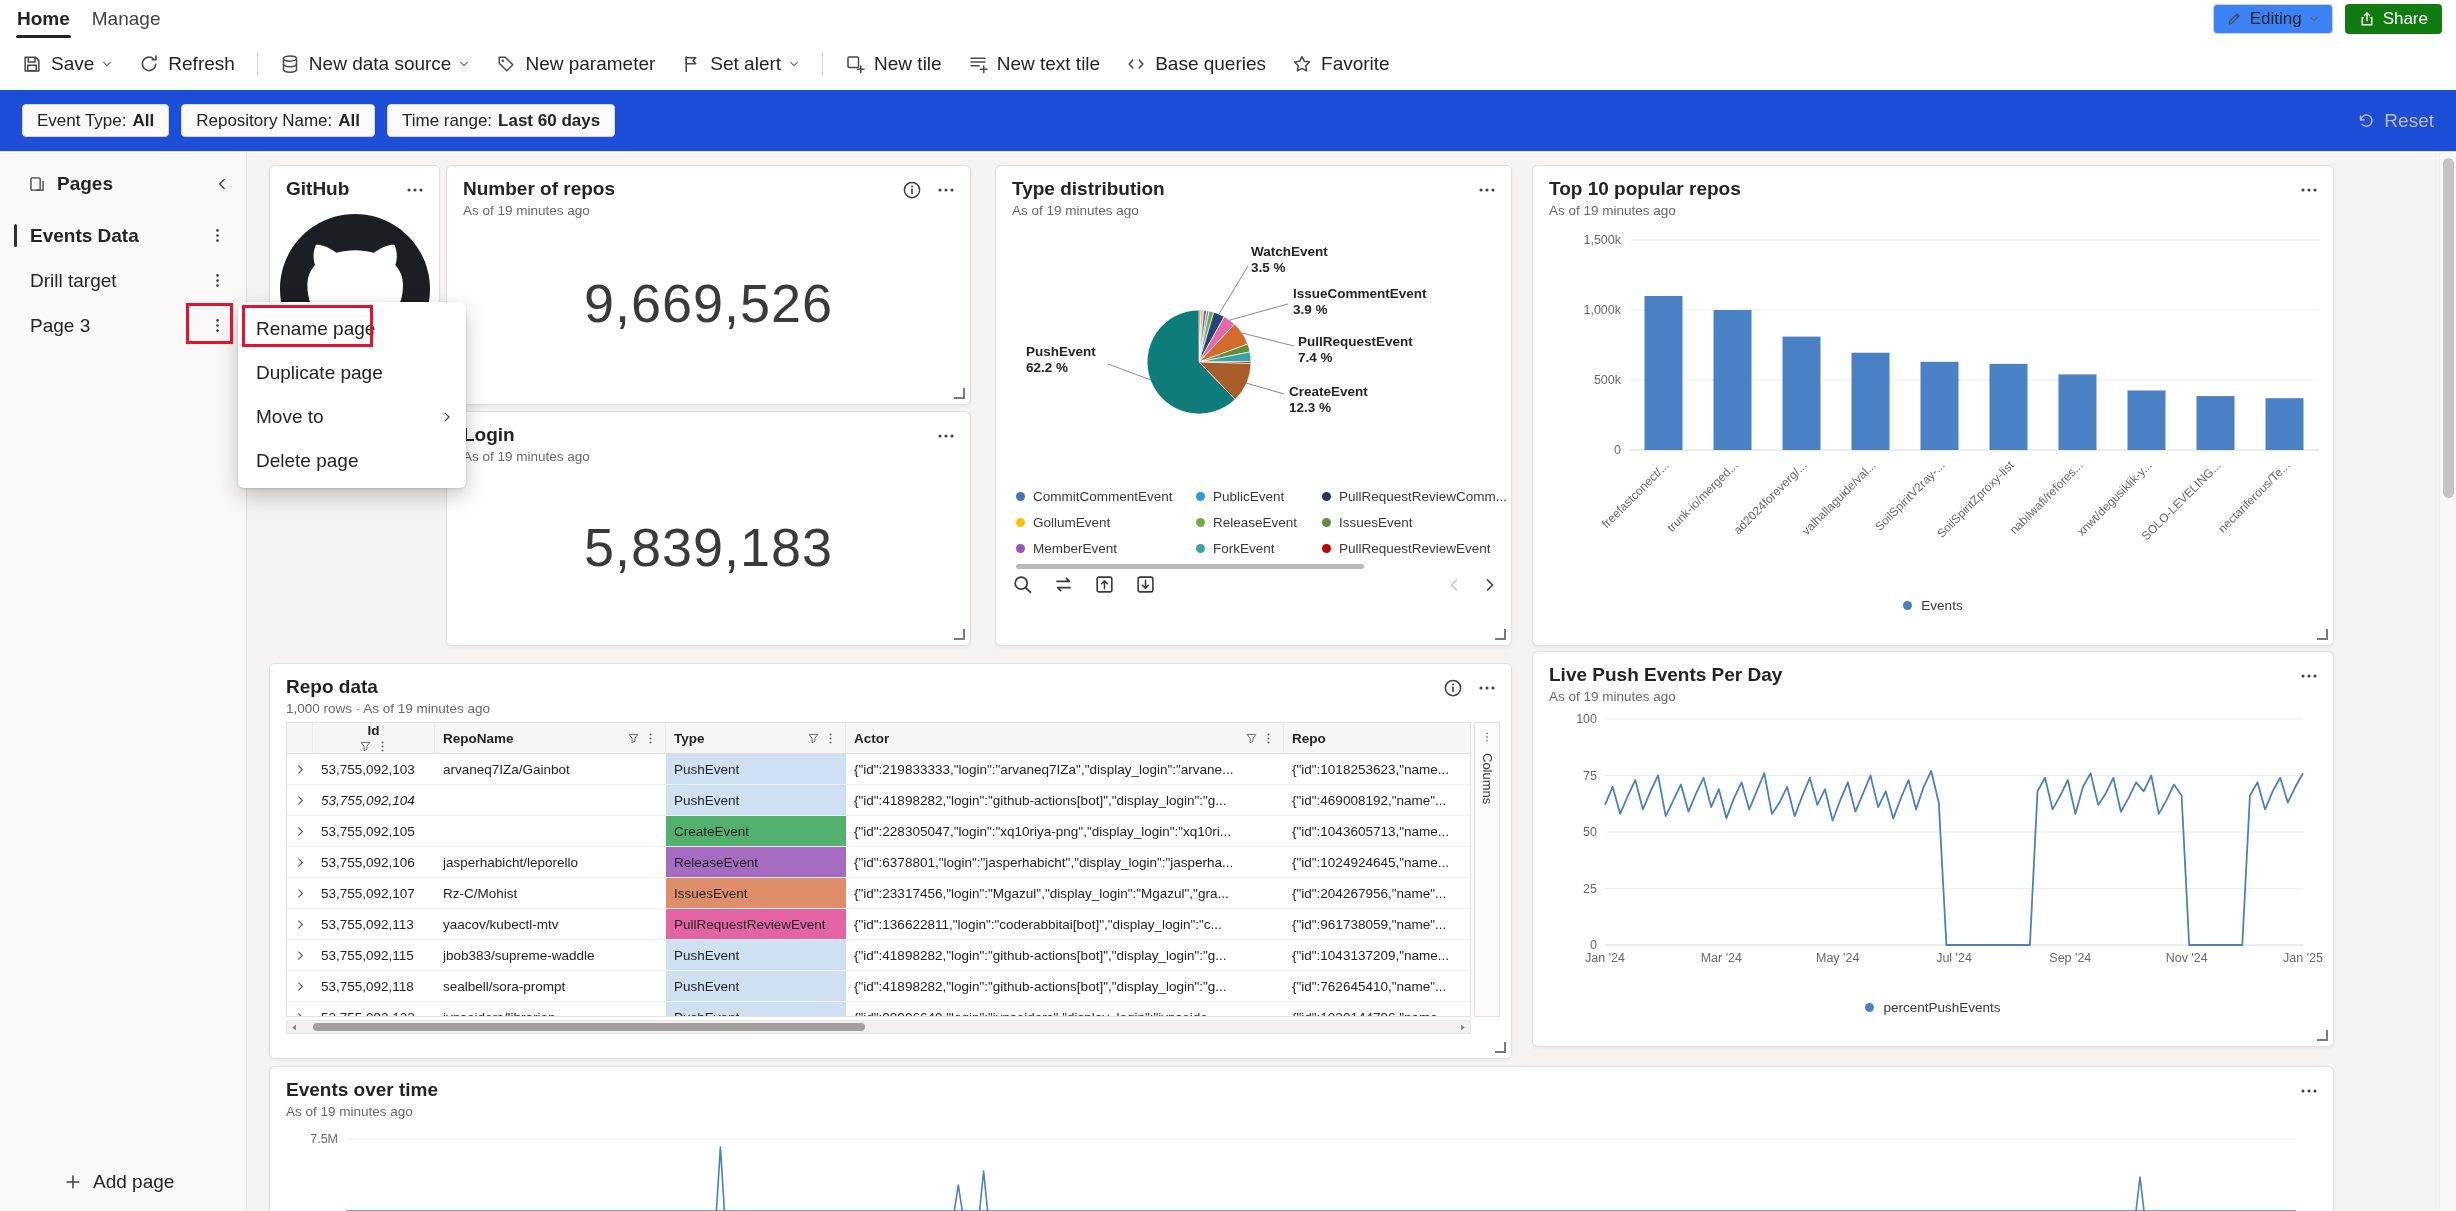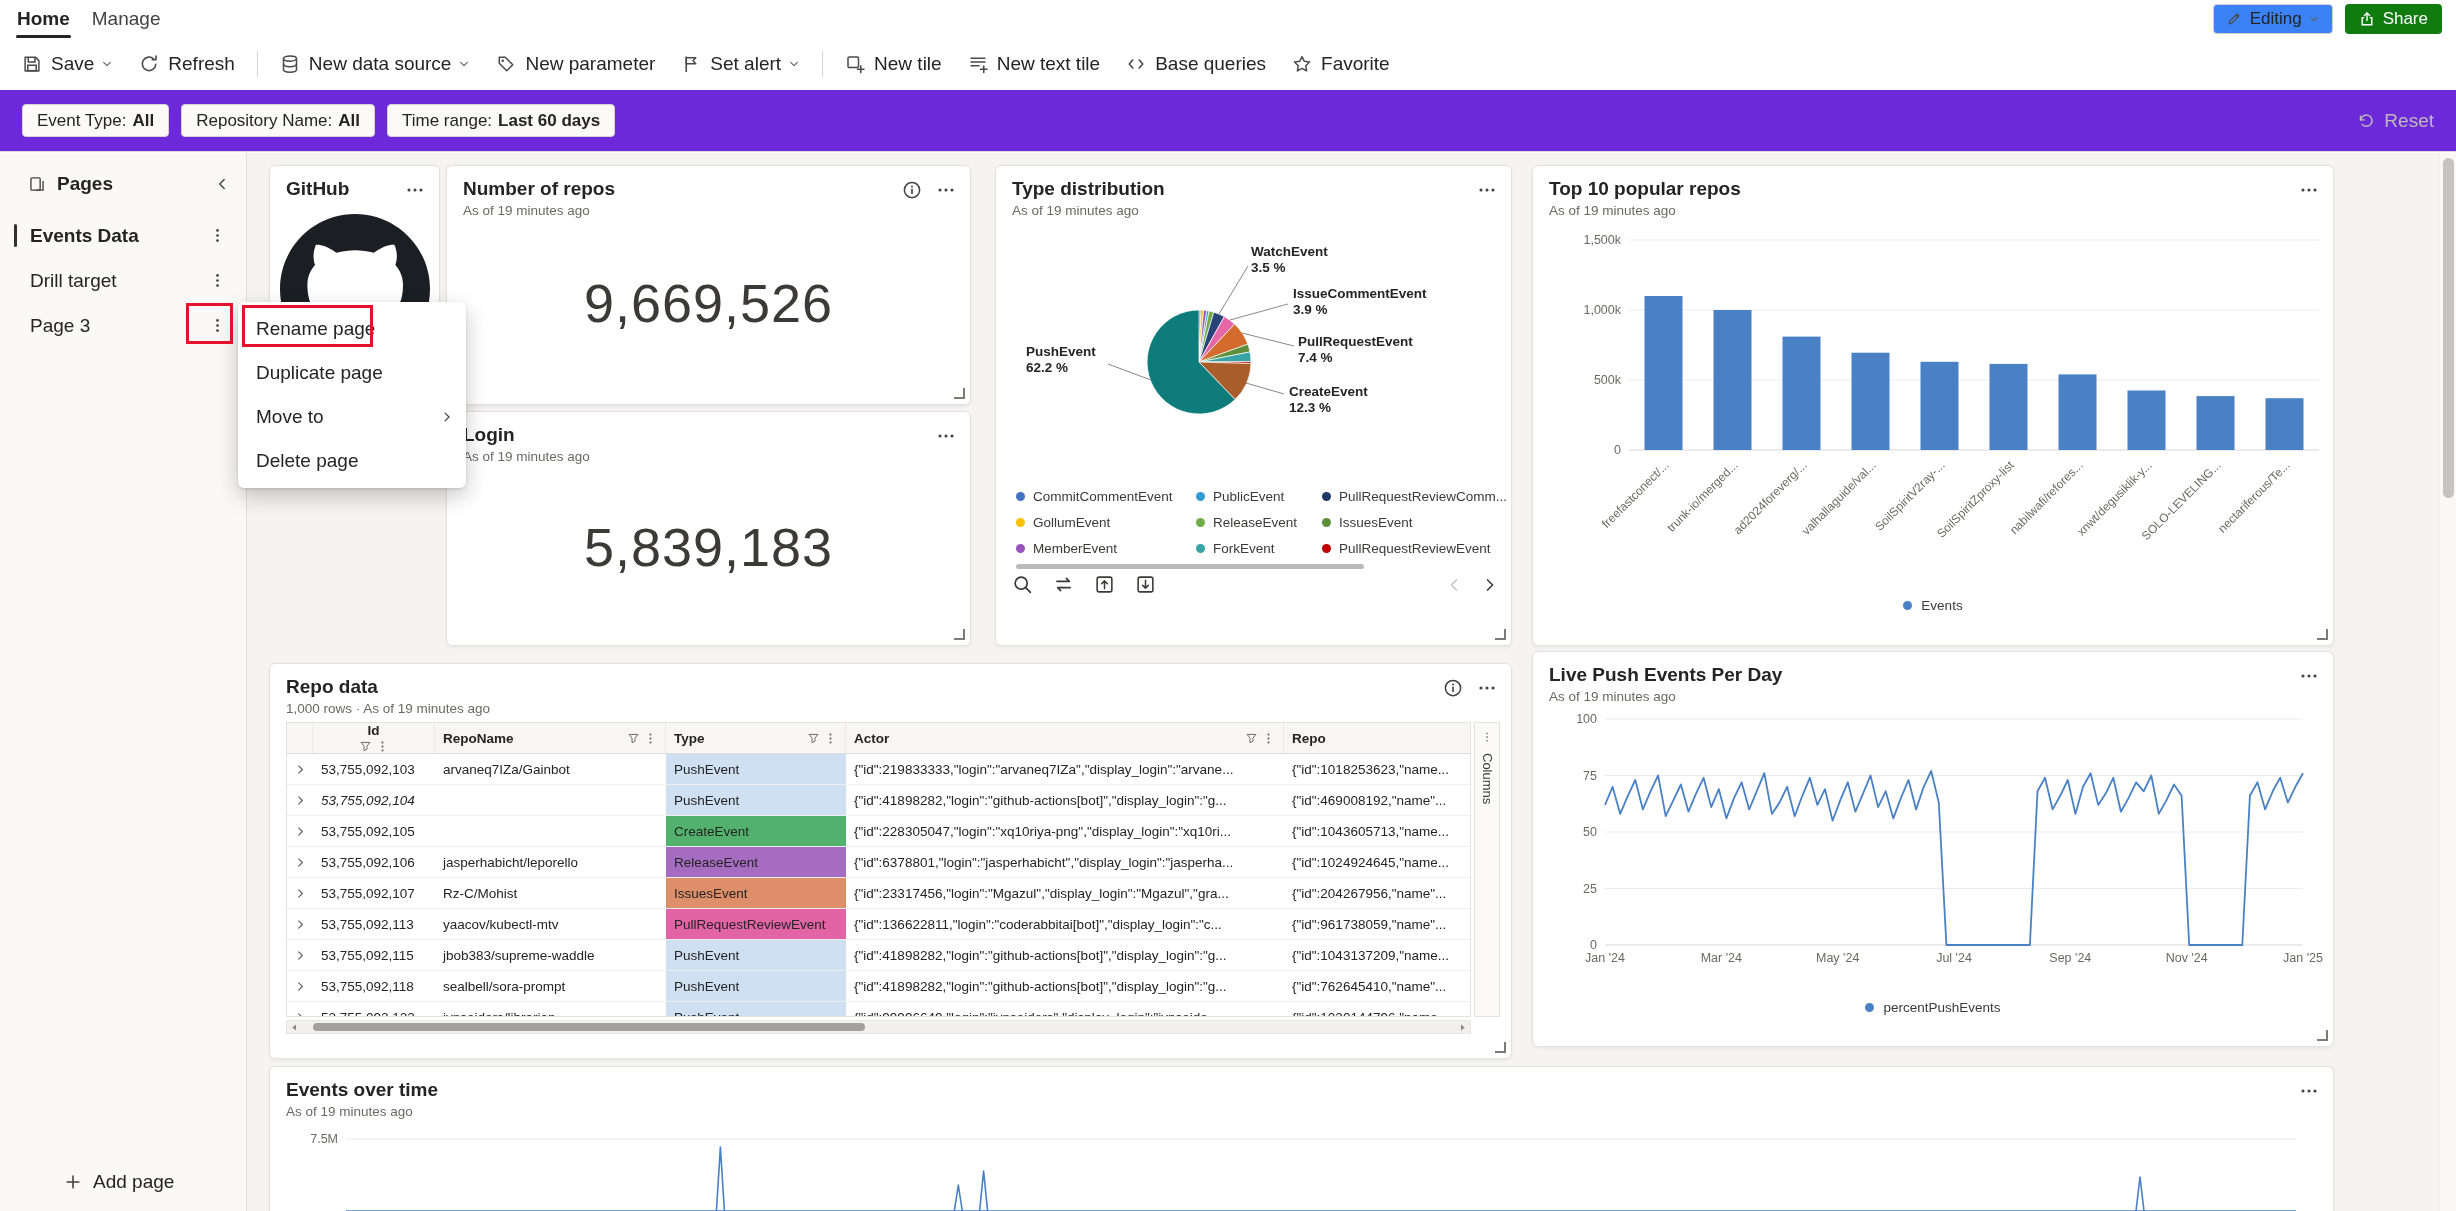--- a/index.html
+++ b/index.html
@@ -19,21 +19,21 @@
   .share-btn{display:flex;align-items:center;gap:8px;background:#107c10;color:#fff;border-radius:4px;height:30px;padding:0 14px;font-size:17px}
 
   
   .toolbar{height:52px;display:flex;align-items:center;padding:0 10px;gap:2px;background:#fff}
   .tb-btn{display:flex;align-items:center;gap:9px;height:40px;padding:0 12px;border-radius:4px;font-size:19px;color:#242424}
   .tb-icon{display:flex;color:#4a4a4a}
   .tb-chevron{display:flex;color:#616161;margin-left:-2px}
   .tb-divider{width:1px;height:26px;background:#d8d6d4;margin:0 8px;flex:none}
 
   
-  .filterbar{height:62px;display:flex;align-items:center;gap:12px;padding:0 22px;border-bottom:1px solid #e0dedc;background:#6d28d9}
+  .filterbar{height:62px;display:flex;align-items:center;gap:12px;padding:0 22px;border-bottom:1px solid #e0dedc;background:#1d4ed8}
   .pill{display:flex;align-items:center;height:33px;padding:0 14px;border:1px solid #d6d4d2;border-radius:4px;background:#fbfaf9;font-size:17px;color:#242424;gap:6px}
   .pill-value{font-weight:bold}
   .reset-btn{margin-left:auto;display:flex;align-items:center;gap:9px;color:#bdbbb9;font-size:19px;cursor:default}
 
   
   .sidebar{position:absolute;left:0;top:153px;bottom:0;width:247px;background:#faf9f8;border-right:1px solid #e1dfdd}
   .sidebar-header{display:flex;align-items:center;gap:11px;padding:20px 16px 12px 28px;font-size:19px;font-weight:bold;color:#242424}
   .sh-icon{display:flex;color:#424242}
   .collapse-btn{margin-left:auto;display:flex;color:#424242}
   .side-items{margin-top:6px}

